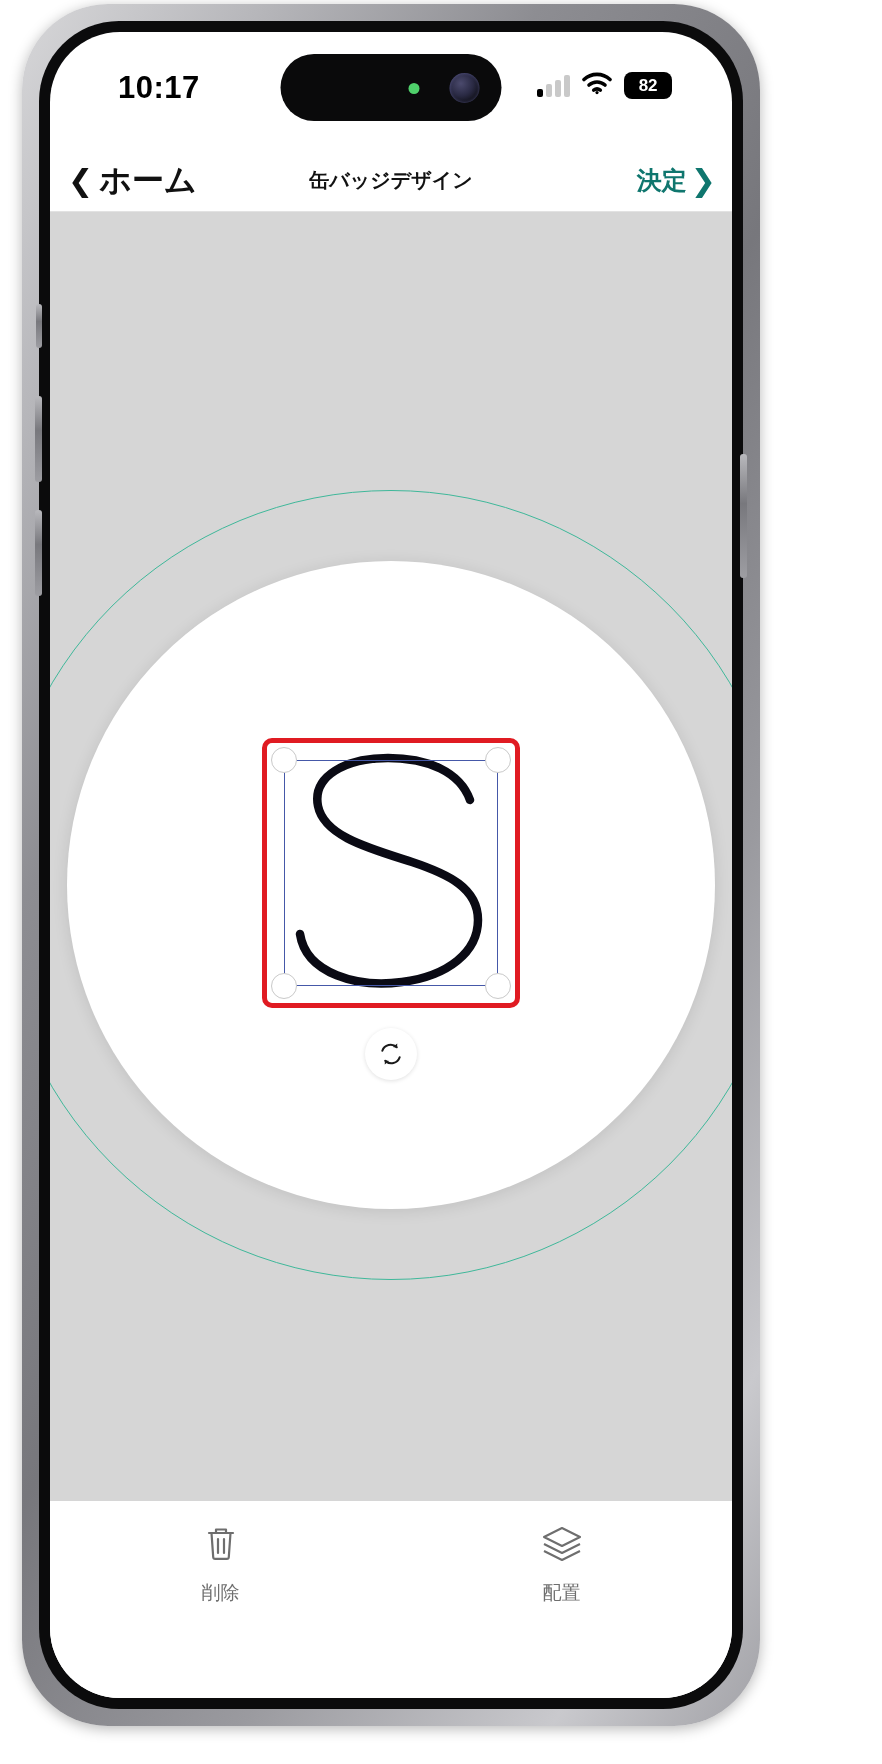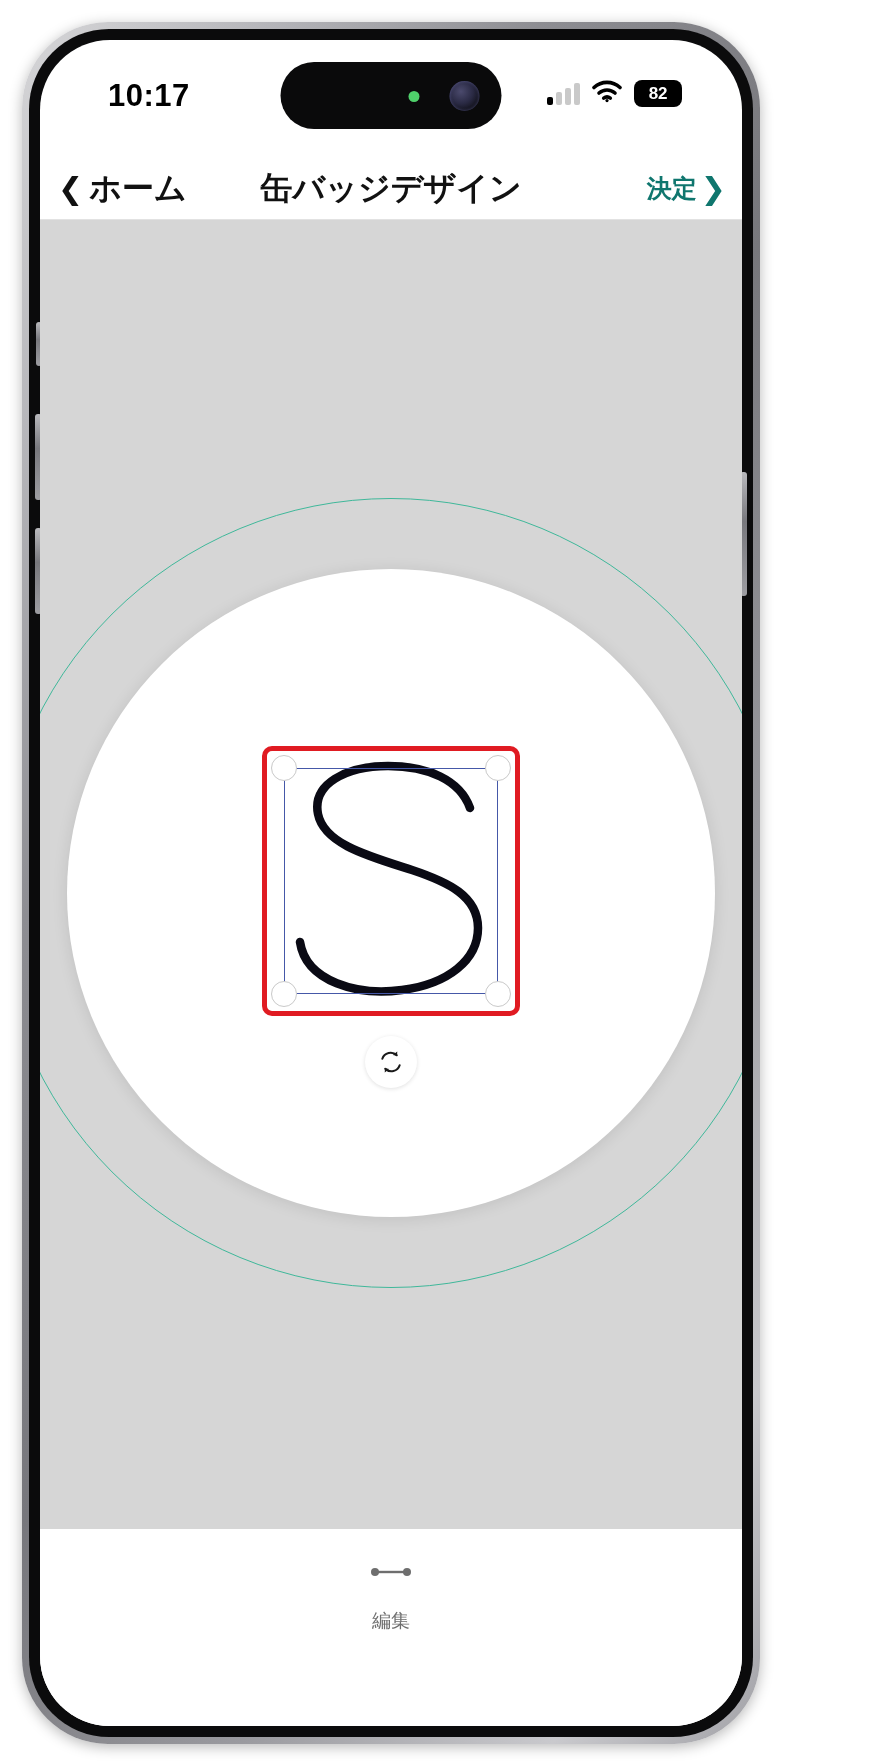--- a/index.html
+++ b/index.html
@@ -6,25 +6,25 @@
   html, body {
     width: 882px; height: 1764px;
     background: #ffffff;
     font-family: "Liberation Sans", "DejaVu Sans", sans-serif;
     overflow: hidden;
   }
 
   
   #phone-frame {
     position: absolute;
-    left: 22px; top: 22px;
+    left: 22px; top: 4px;
     width: 738px; height: 1722px;
     border-radius: 86px;
     background: linear-gradient(120deg,#d7d7d9 0%, #b6b6ba 14%, #8d8d92 30%, #77777c 50%, #9a9a9f 70%, #c9c9cd 88%, #a2a2a7 100%);
-    padding: 7px;
+    padding: 17px;
     box-shadow: 0 3px 14px rgba(0,0,0,0.28);
   }
   #phone-bezel {
     width: 100%; height: 100%;
     border-radius: 80px;
     background: #0b0b0c;
     padding: 11px;
   }
   #screen {
     position: relative;
@@ -100,21 +100,21 @@
     z-index: 5;
   }
   #nav-back {
     display: flex; align-items: center; gap: 6px;
     margin-left: 18px; color: #111;
   }
   #nav-back .chev { font-size: 30px; font-weight: bold; line-height: 1; }
   #nav-back-label { font-size: 32px; font-weight: bold; }
   #nav-title {
     position: absolute; left: 50%; transform: translateX(-50%);
-    font-size: 32px; font-weight: bold; color: #111;
+    font-size: 20px; font-weight: bold; color: #111;
     white-space: nowrap;
   }
   #nav-done {
     position: absolute; right: 16px;
     display: flex; align-items: center; gap: 4px;
     color: #0f766e;
   }
   #nav-done-label { font-size: 25px; font-weight: bold; }
   #nav-done .chev { font-size: 30px; font-weight: bold; line-height: 1; }
 
@@ -283,35 +283,46 @@
               <path d="M4 9a8 8 0 0 1 13.3-3.2M20 15A8 8 0 0 1 6.7 18.2" fill="none" stroke="#1a1a1a" stroke-width="1.9" stroke-linecap="round"></path>
               <path d="M17.8 2.2 L17.6 6.3 L13.6 5.6 Z" fill="#1a1a1a"></path>
               <path d="M6.2 21.8 L6.4 17.7 L10.4 18.4 Z" fill="#1a1a1a"></path>
             </svg>
           </div>
         </div>
       </div>
 
       <div id="toolbar">
 
+
         <div class="tool-item">
           <span class="tool-icon">
-            <svg width="44" height="24" viewBox="0 0 44 24">
-              <line x1="6" y1="12" x2="38" y2="12" stroke="#6e6e6e" stroke-width="2.4"></line>
-              <circle cx="6" cy="12" r="4" fill="#6e6e6e"></circle>
-              <circle cx="38" cy="12" r="4" fill="#6e6e6e"></circle>
+            <svg width="34" height="40" viewBox="0 0 34 40">
+              <path d="M5 9h24" stroke="#6e6e6e" stroke-width="2.2" stroke-linecap="round"></path>
+              <path d="M12 9V5.5h10V9" fill="none" stroke="#6e6e6e" stroke-width="2.2" stroke-linejoin="round"></path>
+              <path d="M7.5 9l1.7 24a2 2 0 0 0 2 1.9h11.6a2 2 0 0 0 2-1.9L26.5 9" fill="none" stroke="#6e6e6e" stroke-width="2.2" stroke-linejoin="round"></path>
+              <path d="M14 15v14M20 15v14" stroke="#6e6e6e" stroke-width="2.2" stroke-linecap="round"></path>
             </svg>
           </span>
-          <span class="tool-label">編集</span>
-        </div>
-
-
-
-
-
+          <span class="tool-label">削除</span>
+        </div>
+
+
+
+
+        <div class="tool-item">
+          <span class="tool-icon">
+            <svg width="42" height="38" viewBox="0 0 42 38">
+              <path d="M21 3 L39 12 L21 21 L3 12 Z" fill="none" stroke="#6e6e6e" stroke-width="2.1" stroke-linejoin="round"></path>
+              <path d="M3 19 L21 28 L39 19" fill="none" stroke="#6e6e6e" stroke-width="2.1" stroke-linejoin="round"></path>
+              <path d="M3 26 L21 35 L39 26" fill="none" stroke="#6e6e6e" stroke-width="2.1" stroke-linejoin="round"></path>
+            </svg>
+          </span>
+          <span class="tool-label">配置</span>
+        </div>
 
 
       </div>
 
       <div id="home-indicator"></div>
     </div>
   </div>
 </div>
 
 </body></html>

